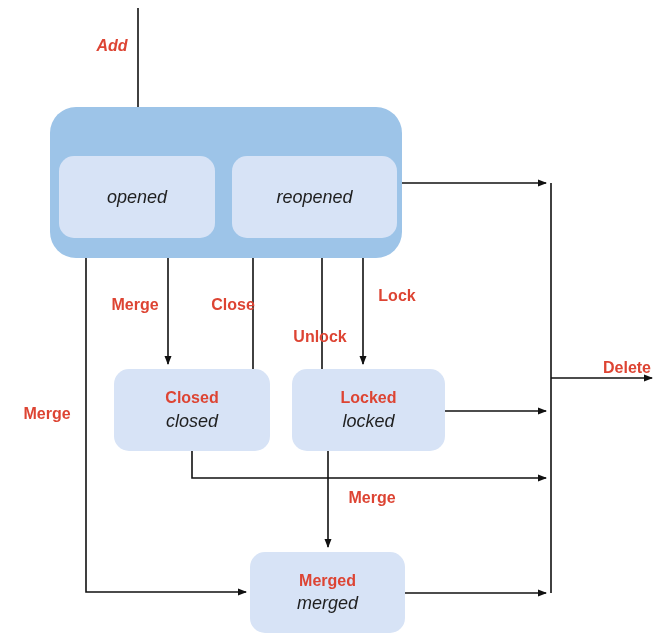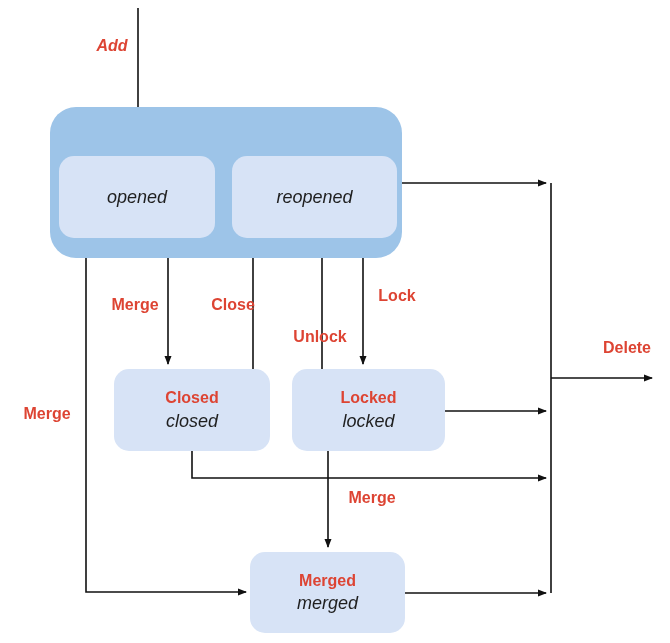--- a/index.html
+++ b/index.html
@@ -98,15 +98,15 @@
     <span class="state-name">merged</span>
   </div>
 
   <div class="lbl" style="left:112px;top:46px;font-style:italic;">Add</div>
   <div class="lbl" style="left:135px;top:305px;">Merge</div>
   <div class="lbl" style="left:233px;top:305px;">Close</div>
   <div class="lbl" style="left:320px;top:305px;margin-top:32px;">Unlock</div>
   <div class="lbl" style="left:397px;top:296px;">Lock</div>
   <div class="lbl" style="left:47px;top:414px;">Merge</div>
   <div class="lbl" style="left:372px;top:498px;">Merge</div>
-  <div class="lbl" style="left:627px;top:348px;">Delete</div>
+  <div class="lbl" style="left:627px;top:368px;">Delete</div>
 
 </div>
 
 </body></html>

